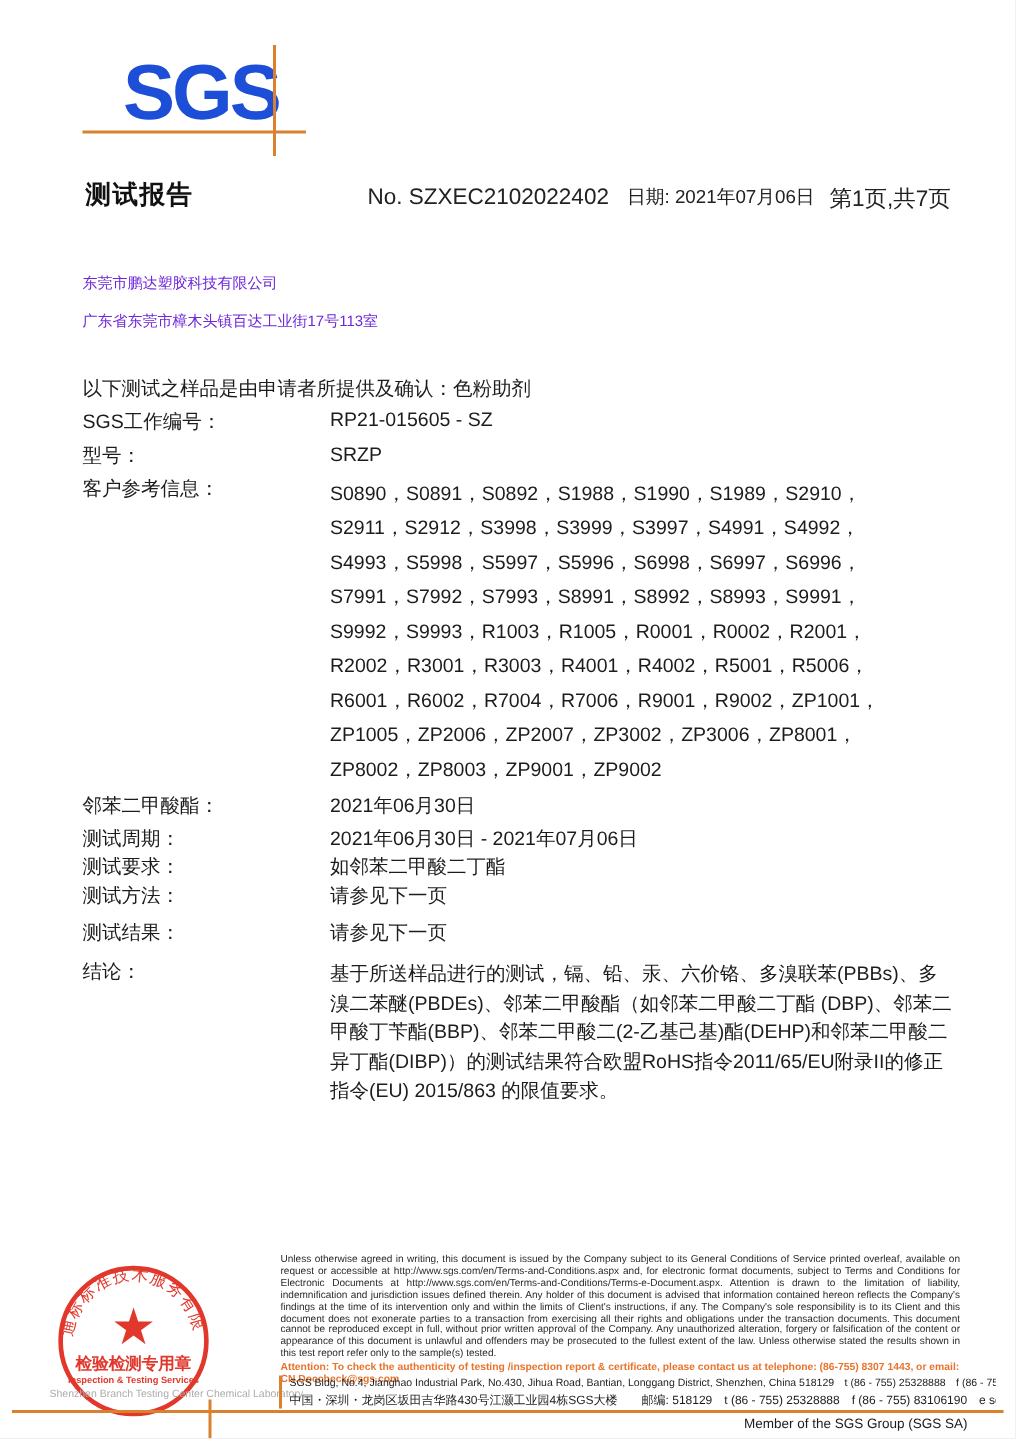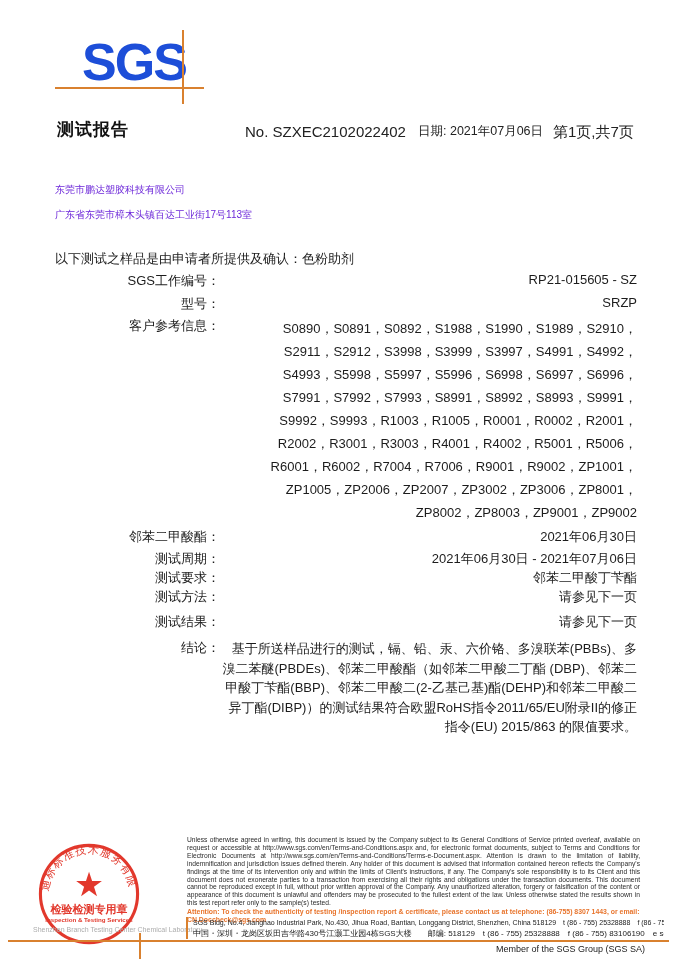--- a/index.html
+++ b/index.html
@@ -17,21 +17,21 @@
   
   .doc-title { position:absolute; left:45px; top:118px; font-size:17px; font-weight:700; color:#111; letter-spacing:1px;margin-left:12px; }
   .report-no { position:absolute; left:245px; top:123px; font-size:15px; }
   .report-date { position:absolute; left:418px; top:123px; font-size:12.5px; }
   .page-no { position:absolute; left:553px; top:123px; font-size:15px; }
   
   .applicant { position:absolute; left:55px; top:177px; font-size:10px; line-height:25px; color:#6d28d9; }
   
   .statement { position:absolute; left:55px; top:250px; font-size:13px; color:#1c1c1c; }
   .fields { position:absolute; left:55px; top:272px; width:582px; font-size:13px; color:#1c1c1c; }
-  .row { display:flex; align-items:flex-start;text-align:right; }
+  .row { display:flex; align-items:flex-start; }
   .lbl { width:165px; flex:none; }
   .val { flex:1; }
   .mb7{margin-bottom:7px}.mb5{margin-bottom:5px}.mb4{margin-bottom:4px}
   .mb1{margin-bottom:1px}.mb8{margin-bottom:8px}
   .ref-line { line-height:23px; }
   .conclusion-text { line-height:19.5px; max-width:424px; }
   
   .stamp { position:absolute; left:36px; top:841px; width:106px; height:106px; }
   .stamp-co1 { position:absolute; left:28px; top:960px; font-size:7.5px; font-weight:700; color:#9d9d9d; white-space:nowrap; }
   .stamp-co2 { position:absolute; left:33px; top:926px; font-size:7px; color:#adadad; white-space:nowrap; }
@@ -92,21 +92,21 @@
     <div class="row mb4">
       <div class="lbl">邻苯二甲酸酯：</div>
       <div class="val">2021年06月30日</div>
     </div>
     <div class="row mb1">
       <div class="lbl">测试周期：</div>
       <div class="val">2021年06月30日 - 2021年07月06日</div>
     </div>
     <div class="row mb1">
       <div class="lbl">测试要求：</div>
-      <div class="val">邻苯二甲酸丁苄酯</div>
+      <div class="val">如邻苯二甲酸二丁酯</div>
     </div>
     <div class="row mb7">
       <div class="lbl">测试方法：</div>
       <div class="val">请参见下一页</div>
     </div>
     <div class="row mb8">
       <div class="lbl">测试结果：</div>
       <div class="val">请参见下一页</div>
     </div>
     <div class="row">

